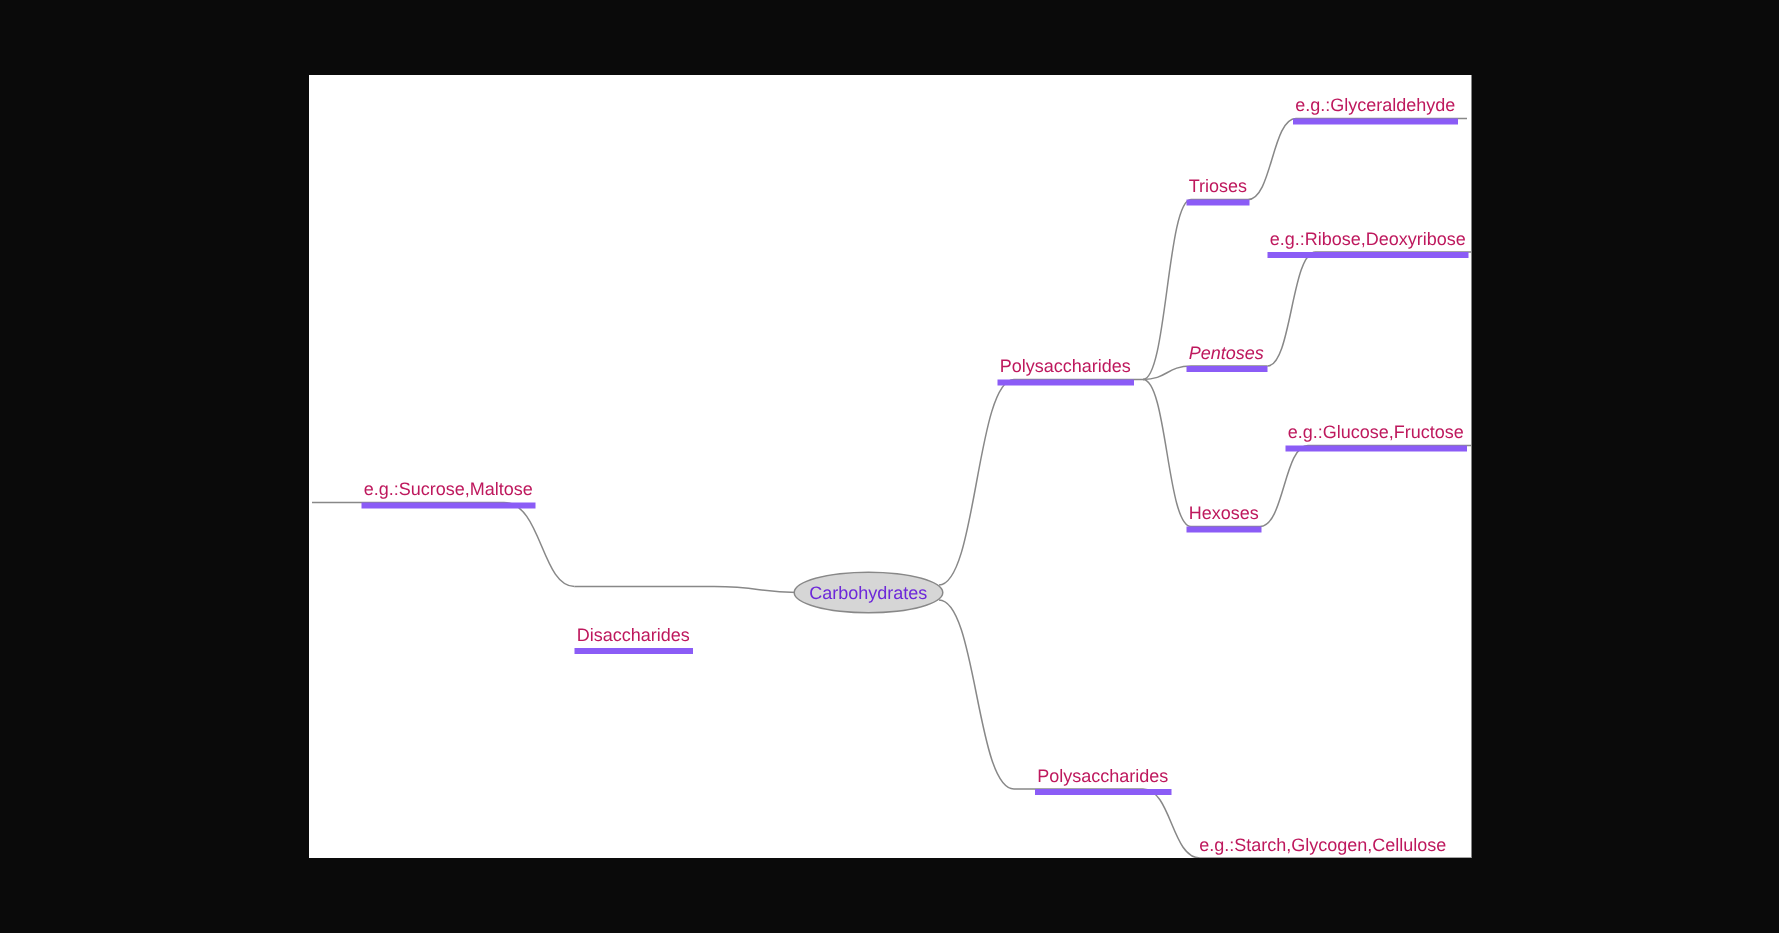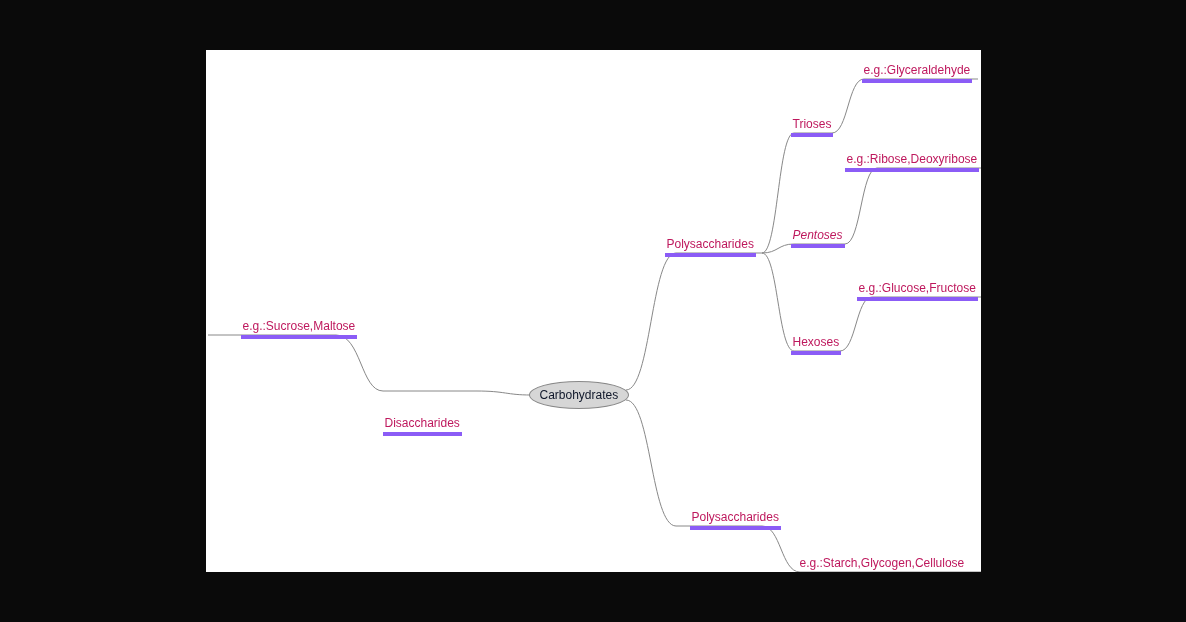--- a/index.html
+++ b/index.html
@@ -30,21 +30,21 @@
       font-size: 12px;
       color: #be185d;
       white-space: nowrap;
       border-bottom: 4px solid #8b5cf6;
       padding: 0 2px 1px 2px;
       line-height: 15px;
     }
     .root-node {
       position: absolute;
       font-size: 12px;
-      color: #0f172a;
+      color: #6d28d9;
       background: #d6d6d6;
       border: 1px solid #888;
       border-radius: 50%;
       padding: 6px 10px;
       text-align: center;
     }
   </style>
 </head>
 <body>
 

